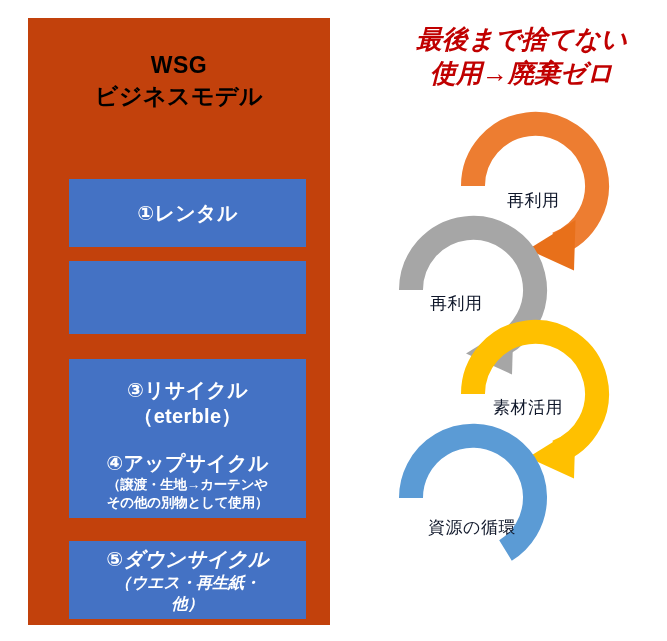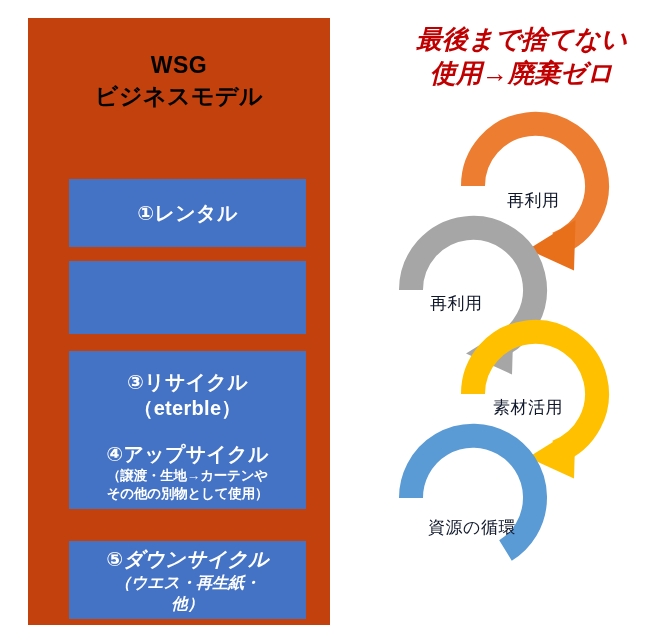--- a/index.html
+++ b/index.html
@@ -65,22 +65,22 @@
     letter-spacing: 0px;
   }
   .step-sub-sm {
     font-size: 13.5px;
     line-height: 18px;
     letter-spacing: -0.2px;
   }
 
   #box1 { top: 161px;  height: 68px; }
   #box2 { top: 243px;  height: 73px; }
-  #box3 { top: 333px;  height: 88px; }
-  #box4 { top: 416px;  height: 75px; }
+  #box3 { top: 341px;  height: 88px; }
+  #box4 { top: 425px;  height: 75px; }
   #box5 { top: 523px;  height: 78px; font-style: italic; }
 
   
   #headline {
     position: absolute;
     left: 380px;
     top: 22px;
     width: 283px;
     text-align: center;
     color: #c00000;

